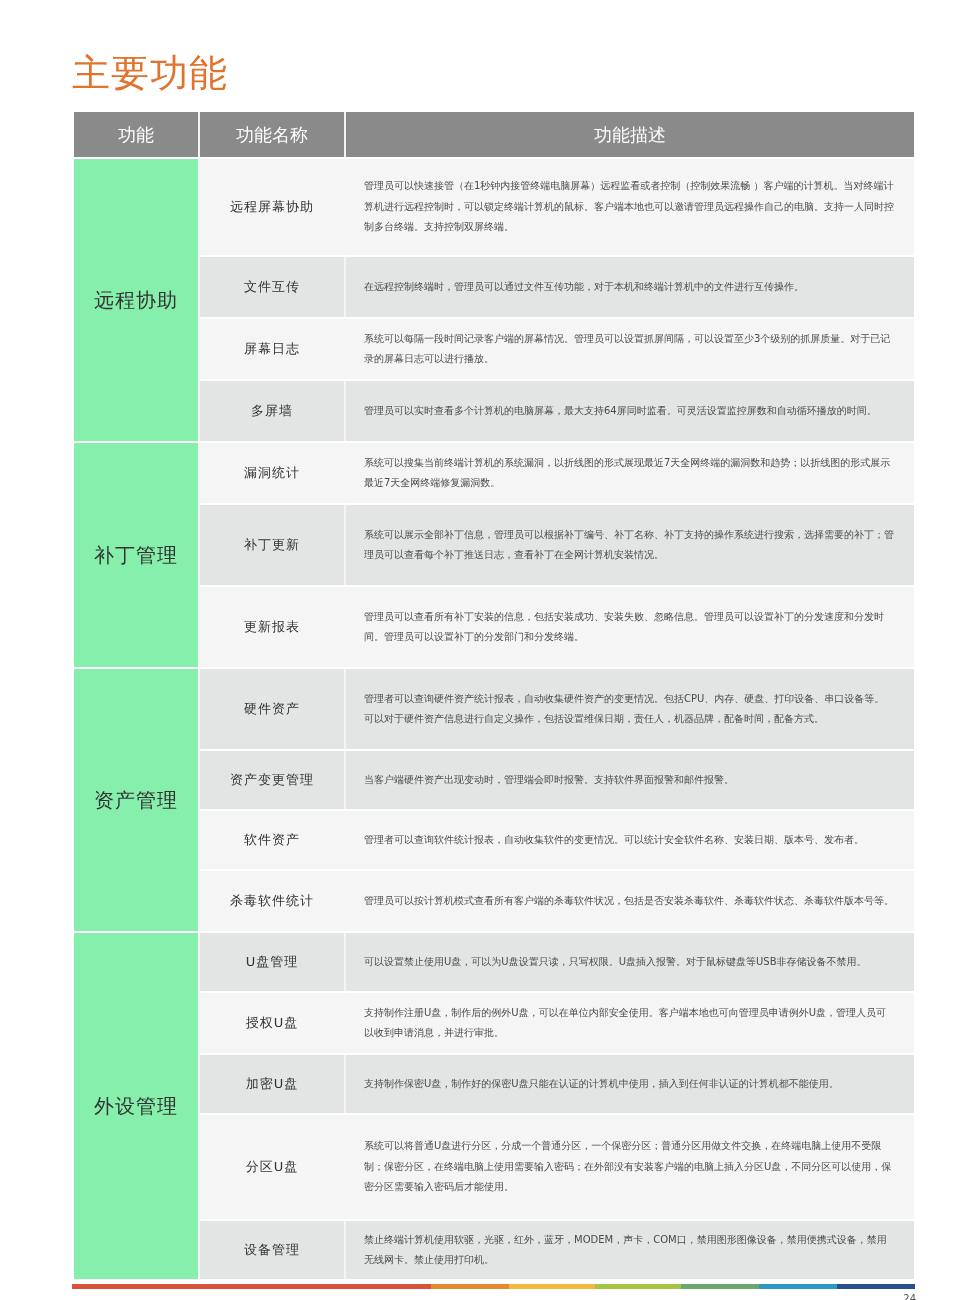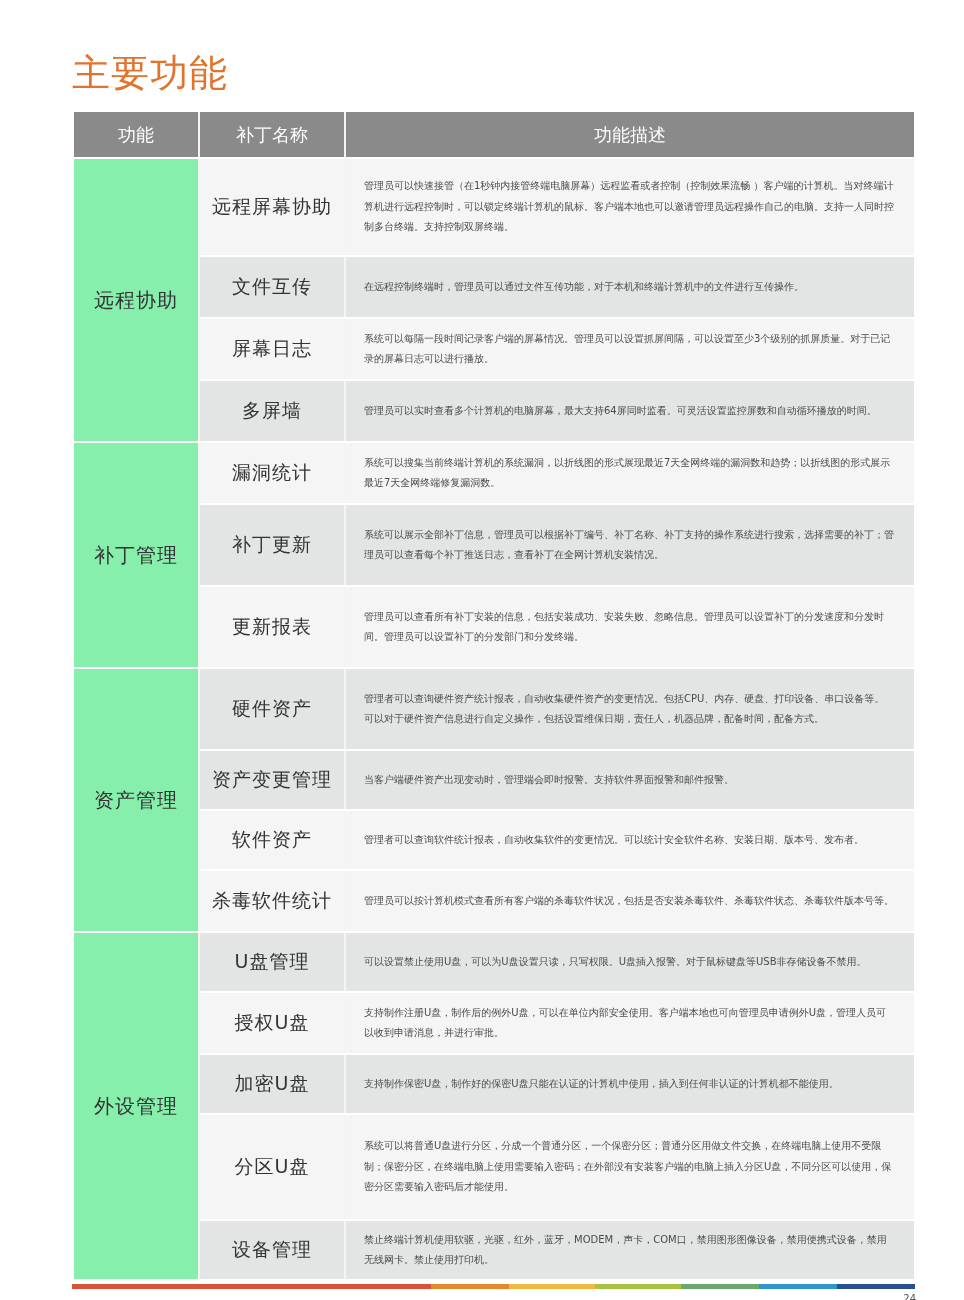--- a/index.html
+++ b/index.html
@@ -37,21 +37,21 @@
       font-size: 20px; color: #333; border-right: 2px solid #f4f4f4;
       letter-spacing: 1px;
     }
     .group-rows { flex: 1 1 auto; display: flex; flex-direction: column; }
     .row { display: flex; }
     .row.light { background: #f5f5f5; }
     .row.dark  { background: #e3e5e5; }
     .row + .row { border-top: 2px solid #ffffff; }
     .name {
       width: 144px; flex: 0 0 144px; display: flex; align-items: center;
-      justify-content: center; font-size: 19px; color: #333;
+      justify-content: center; font-size: 13px; color: #333;
       border-right: 2px solid #f4f4f4; letter-spacing: 1px;
     }
     .desc {
       flex: 1 1 auto; padding: 7px 20px 7px 18px; font-size: 10px;
       line-height: 20.5px; color: #4a4a4a; display: flex; align-items: center;
     }
     .color-bar {
       position: absolute; left: 72px; top: 1284px; width: 843px; height: 5px;
       display: flex;
     }
@@ -61,21 +61,21 @@
     }
   </style>
 </head>
 <body>
 
 <div class="page-title">主要功能</div>
 
 <div class="table">
   <div class="thead">
     <div class="c1">功能</div>
-    <div class="c2">补丁名称</div>
+    <div class="c2">功能名称</div>
     <div class="c3">功能描述</div>
   </div>
   <div id="table-body">
       <div class="group">
         <div class="group-label">远程协助</div>
         <div class="group-rows">
           <div class="row light" style="min-height: 96px;">
             <div class="name">远程屏幕协助</div>
             <div class="desc">管理员可以快速接管（在1秒钟内接管终端电脑屏幕）远程监看或者控制（控制效果流畅 ）客户端的计算机。当对终端计算机进行远程控制时，可以锁定终端计算机的鼠标。客户端本地也可以邀请管理员远程操作自己的电脑。支持一人同时控制多台终端。支持控制双屏终端。</div>
           </div>

